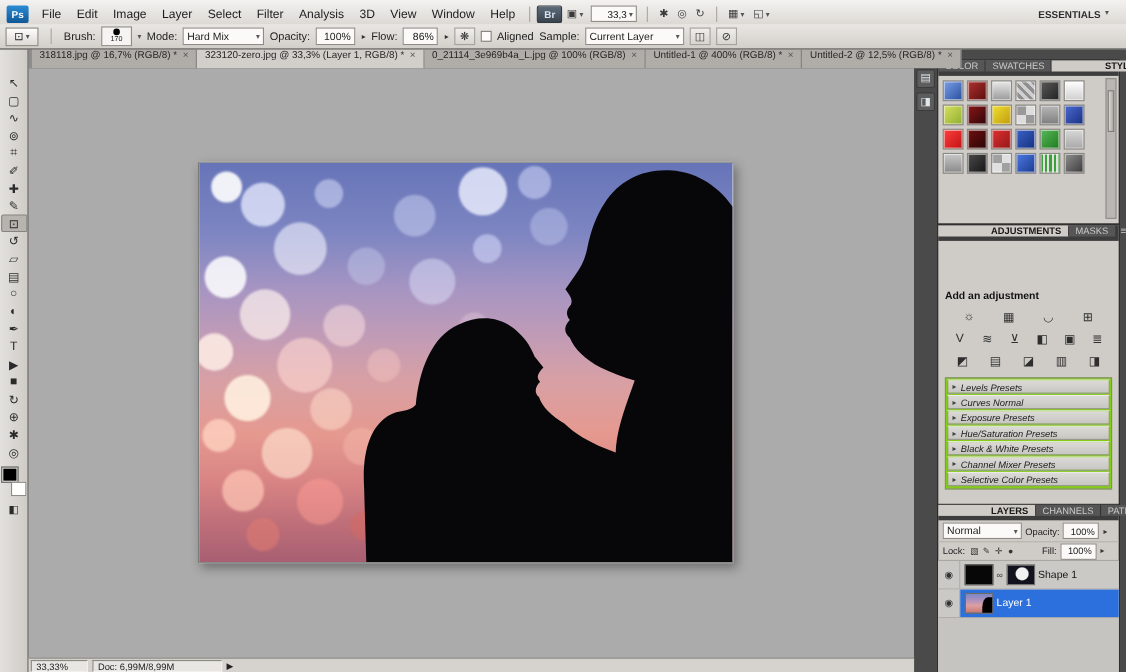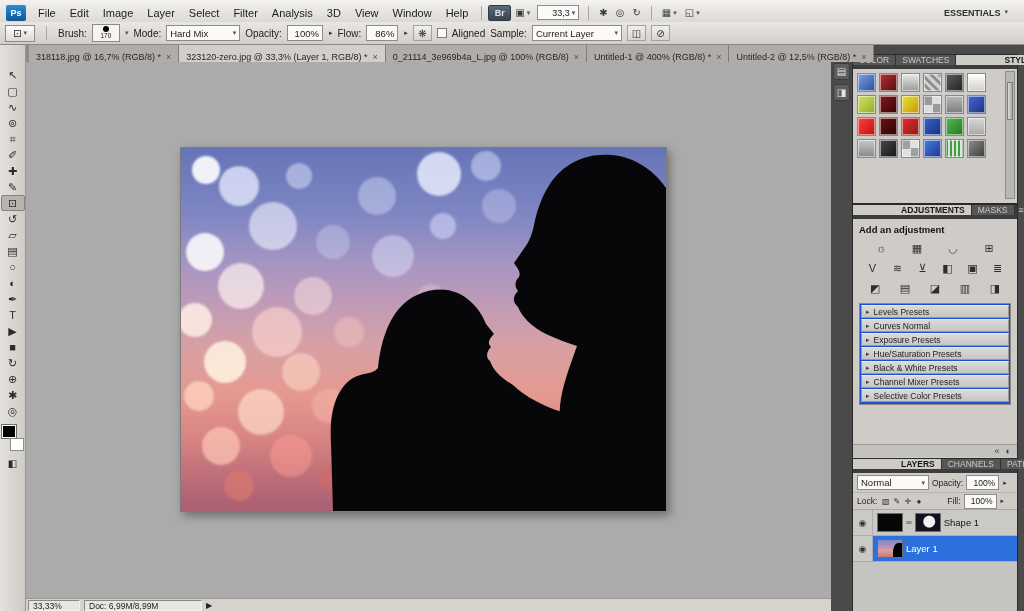--- a/index.html
+++ b/index.html
@@ -28,21 +28,21 @@
 .brush-dot { width:6px; height:6px; border-radius:50%; background:#000; margin-bottom:1px; }
 .brush-size { font-size:6.5px; color:#222; }
 .select-box { height:16px; border:1px solid #8f8c87; background:#fbfaf8; display:flex; align-items:center; justify-content:space-between; padding:0 3px; gap:4px; font-size:9.5px; }
 .val-box { height:16px; border:1px solid #8f8c87; background:#fbfaf8; display:flex; align-items:center; justify-content:flex-end; padding:0 3px; font-size:9.5px; }
 .spin { font-size:7px; color:#333; margin-left:1px; }
 .mini-icon-btn { width:19px; height:16px; border:1px solid #a5a29d; background:linear-gradient(#f0efec,#d8d5d0); display:flex; align-items:center; justify-content:center; font-size:10px; color:#333; }
 .checkbox { width:10px; height:10px; border:1px solid #7f7c77; background:#fcfbf9; }
 
 
 .tabbar { position:absolute; left:26px; top:45px; width:805px; height:17px; background:#8c8c8c; display:flex; align-items:stretch; padding-left:3px; z-index:4; }
-.doc-tab { display:flex; align-items:flex-end; gap:5px; padding:0 7px; background:#b0ada8; border-right:1px solid #7d7d7d; font-size:9px; color:#262626; white-space:nowrap; }
+.doc-tab { display:flex; align-items:flex-start; gap:5px; padding:0 7px; background:#b0ada8; border-right:1px solid #7d7d7d; font-size:9px; color:#262626; white-space:nowrap; }
 .doc-tab.active { background:#d2cfca; }
 .tab-close { font-size:9px; color:#555; }
 
 
 .toolbar { position:absolute; left:0; top:45px; width:26px; height:566px; background:linear-gradient(90deg,#e3e1dd,#cfccc7); border-right:1px solid #9a9792; z-index:4; }
 .tools { margin-top:22px; display:flex; flex-direction:column; align-items:center; }
 .tool { width:24px; height:16px; display:flex; align-items:center; justify-content:center; font-size:11px; color:#2b2b2b; }
 .tool.selected { background:#b7b4af; border:1px solid #87847f; border-radius:2px; }
 .color-swatches { position:relative; width:24px; height:26px; margin:6px auto 0; }
 .fg-swatch { position:absolute; left:1px; top:0; width:14px; height:13px; background:#000; border:1px solid #fff; outline:1px solid #6e6b66; }
@@ -75,28 +75,28 @@
 
 .panel-styles { top:10px; height:148px; }
 .styles-body { position:relative; height:134px; padding:4px 14px 4px 4px; }
 .swatch-grid { display:grid; grid-template-columns:repeat(6,19px); grid-auto-rows:19px; gap:3px; }
 .swatch { border:1px solid #8a8884; box-shadow:inset 0 0 0 1px rgba(255,255,255,0.5); }
 .v-scroll { position:absolute; right:2px; top:2px; width:10px; height:128px; background:#b9b7b3; border:1px solid #8f8c87; }
 .v-thumb { margin:10px 1px 0; height:38px; background:linear-gradient(90deg,#dcdad6,#a8a6a2); border:1px solid #7f7c77; }
 
 
 .panel-adjust { top:160px; height:325px; }
-.adjust-body { position:relative; height:238px; }
+.adjust-body { position:relative; height:238px;margin-top:40px; }
 .adjust-title { font-size:9.5px; font-weight:bold; padding:5px 6px 3px; color:#111; }
 .adj-row { display:flex; justify-content:center; align-items:center; padding:2px 0; }
 .adj-row.r1 { gap:18px; }
 .adj-row.r2 { gap:7px; }
 .adj-row.r3 { gap:12px; }
 .adj-icon { width:18px; height:16px; display:flex; align-items:center; justify-content:center; font-size:11px; color:#2e2e2e; }
-.preset-list { margin:5px 6px 0; border:1px solid #8a8884; background:#1d4ed8; padding:1px; }
+.preset-list { margin:5px 6px 0; border:1px solid #8a8884; background:#84cc16; padding:1px;font-style:italic; }
 .preset-row { height:13px; display:flex; align-items:center; gap:4px; background:linear-gradient(#dcdad6,#c8c6c2); border:1px solid #9a9894; border-top-color:#eceae6; margin-bottom:1px; font-size:8.5px; padding:0 4px; color:#1d1d1d; white-space:nowrap; overflow:hidden; }
 .preset-arrow { font-size:7px; color:#444; }
 .adjust-footer { position:absolute; left:0; bottom:0; width:100%; height:13px; background:#c4c2be; border-top:1px solid #9a9894; display:flex; align-items:center; justify-content:flex-end; gap:6px; padding:0 6px; font-size:9px; color:#3a3a3a; }
 
 
 .panel-layers { top:414px; height:200px; }
 .l-controls1 { height:20px; display:flex; align-items:center; gap:3px; padding:0 4px; border-bottom:1px solid #b5b3af; }
 .blend-box { width:72px; height:15px; }
 .l-small-label { font-size:8.5px; color:#222; }
 .l-val { width:33px; height:15px; font-size:8.5px; }

